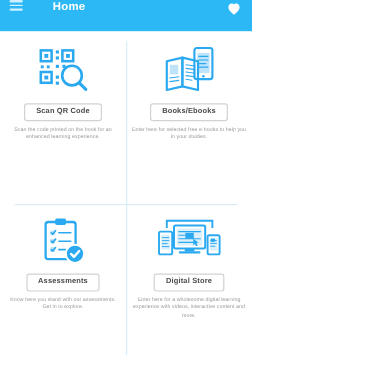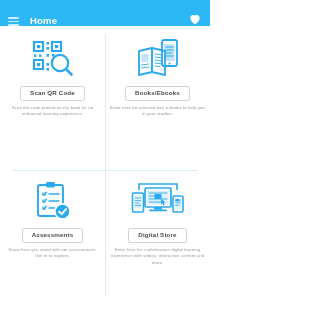--- a/index.html
+++ b/index.html
@@ -9,24 +9,25 @@
     font-family: "Liberation Sans", sans-serif;
     overflow: hidden;
   }
   #app { width: 210px; height: 310px; position: relative; background: #fff; }
 
   
   .appbar {
     height: 26px;
     background: #2BB8F5;
     display: flex;
-    align-items: flex-end;
+    align-items: flex-start;
     padding: 0 8px;
     position: relative;
     z-index: 5;
+    gap: 14px;
   }
   .menu-icon {
     width: 11px; height: 9px;
     display: flex; flex-direction: column; justify-content: space-between;
     margin-right: 11px;
     cursor: pointer;
   }
   .menu-icon span { display: block; height: 1.6px; background: #cfeeff; border-radius: 1px; }
   .appbar-title {
     color: #ffffff;

